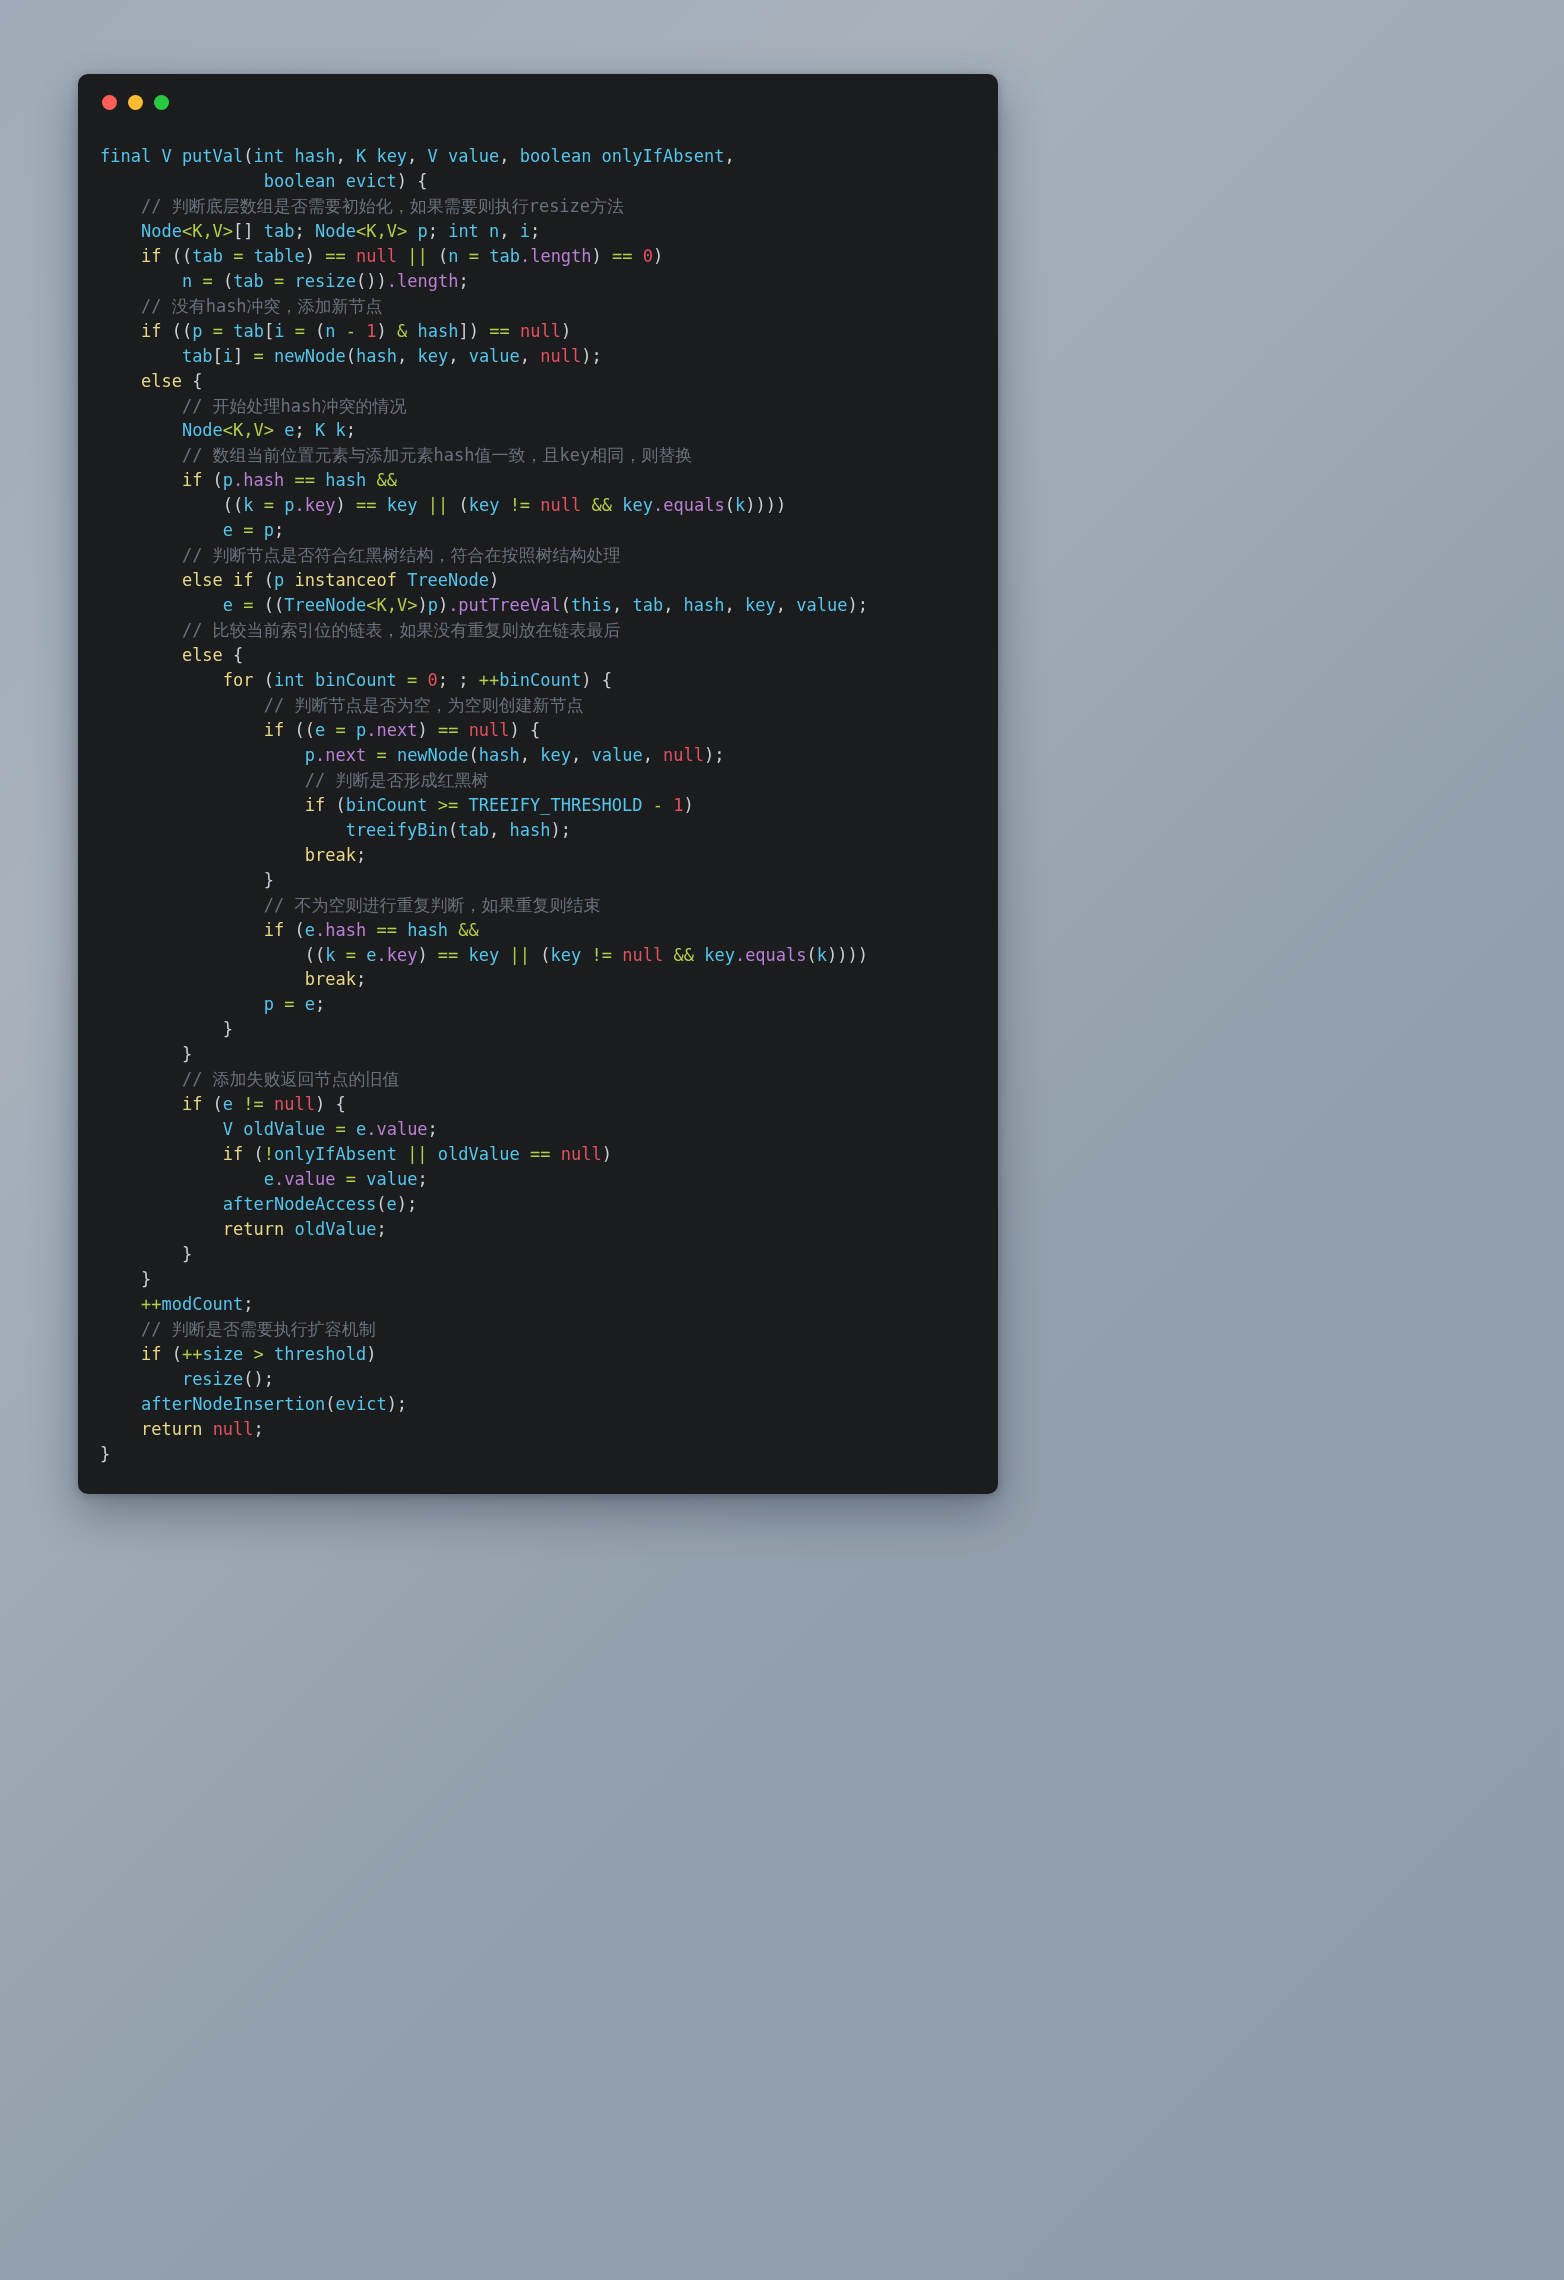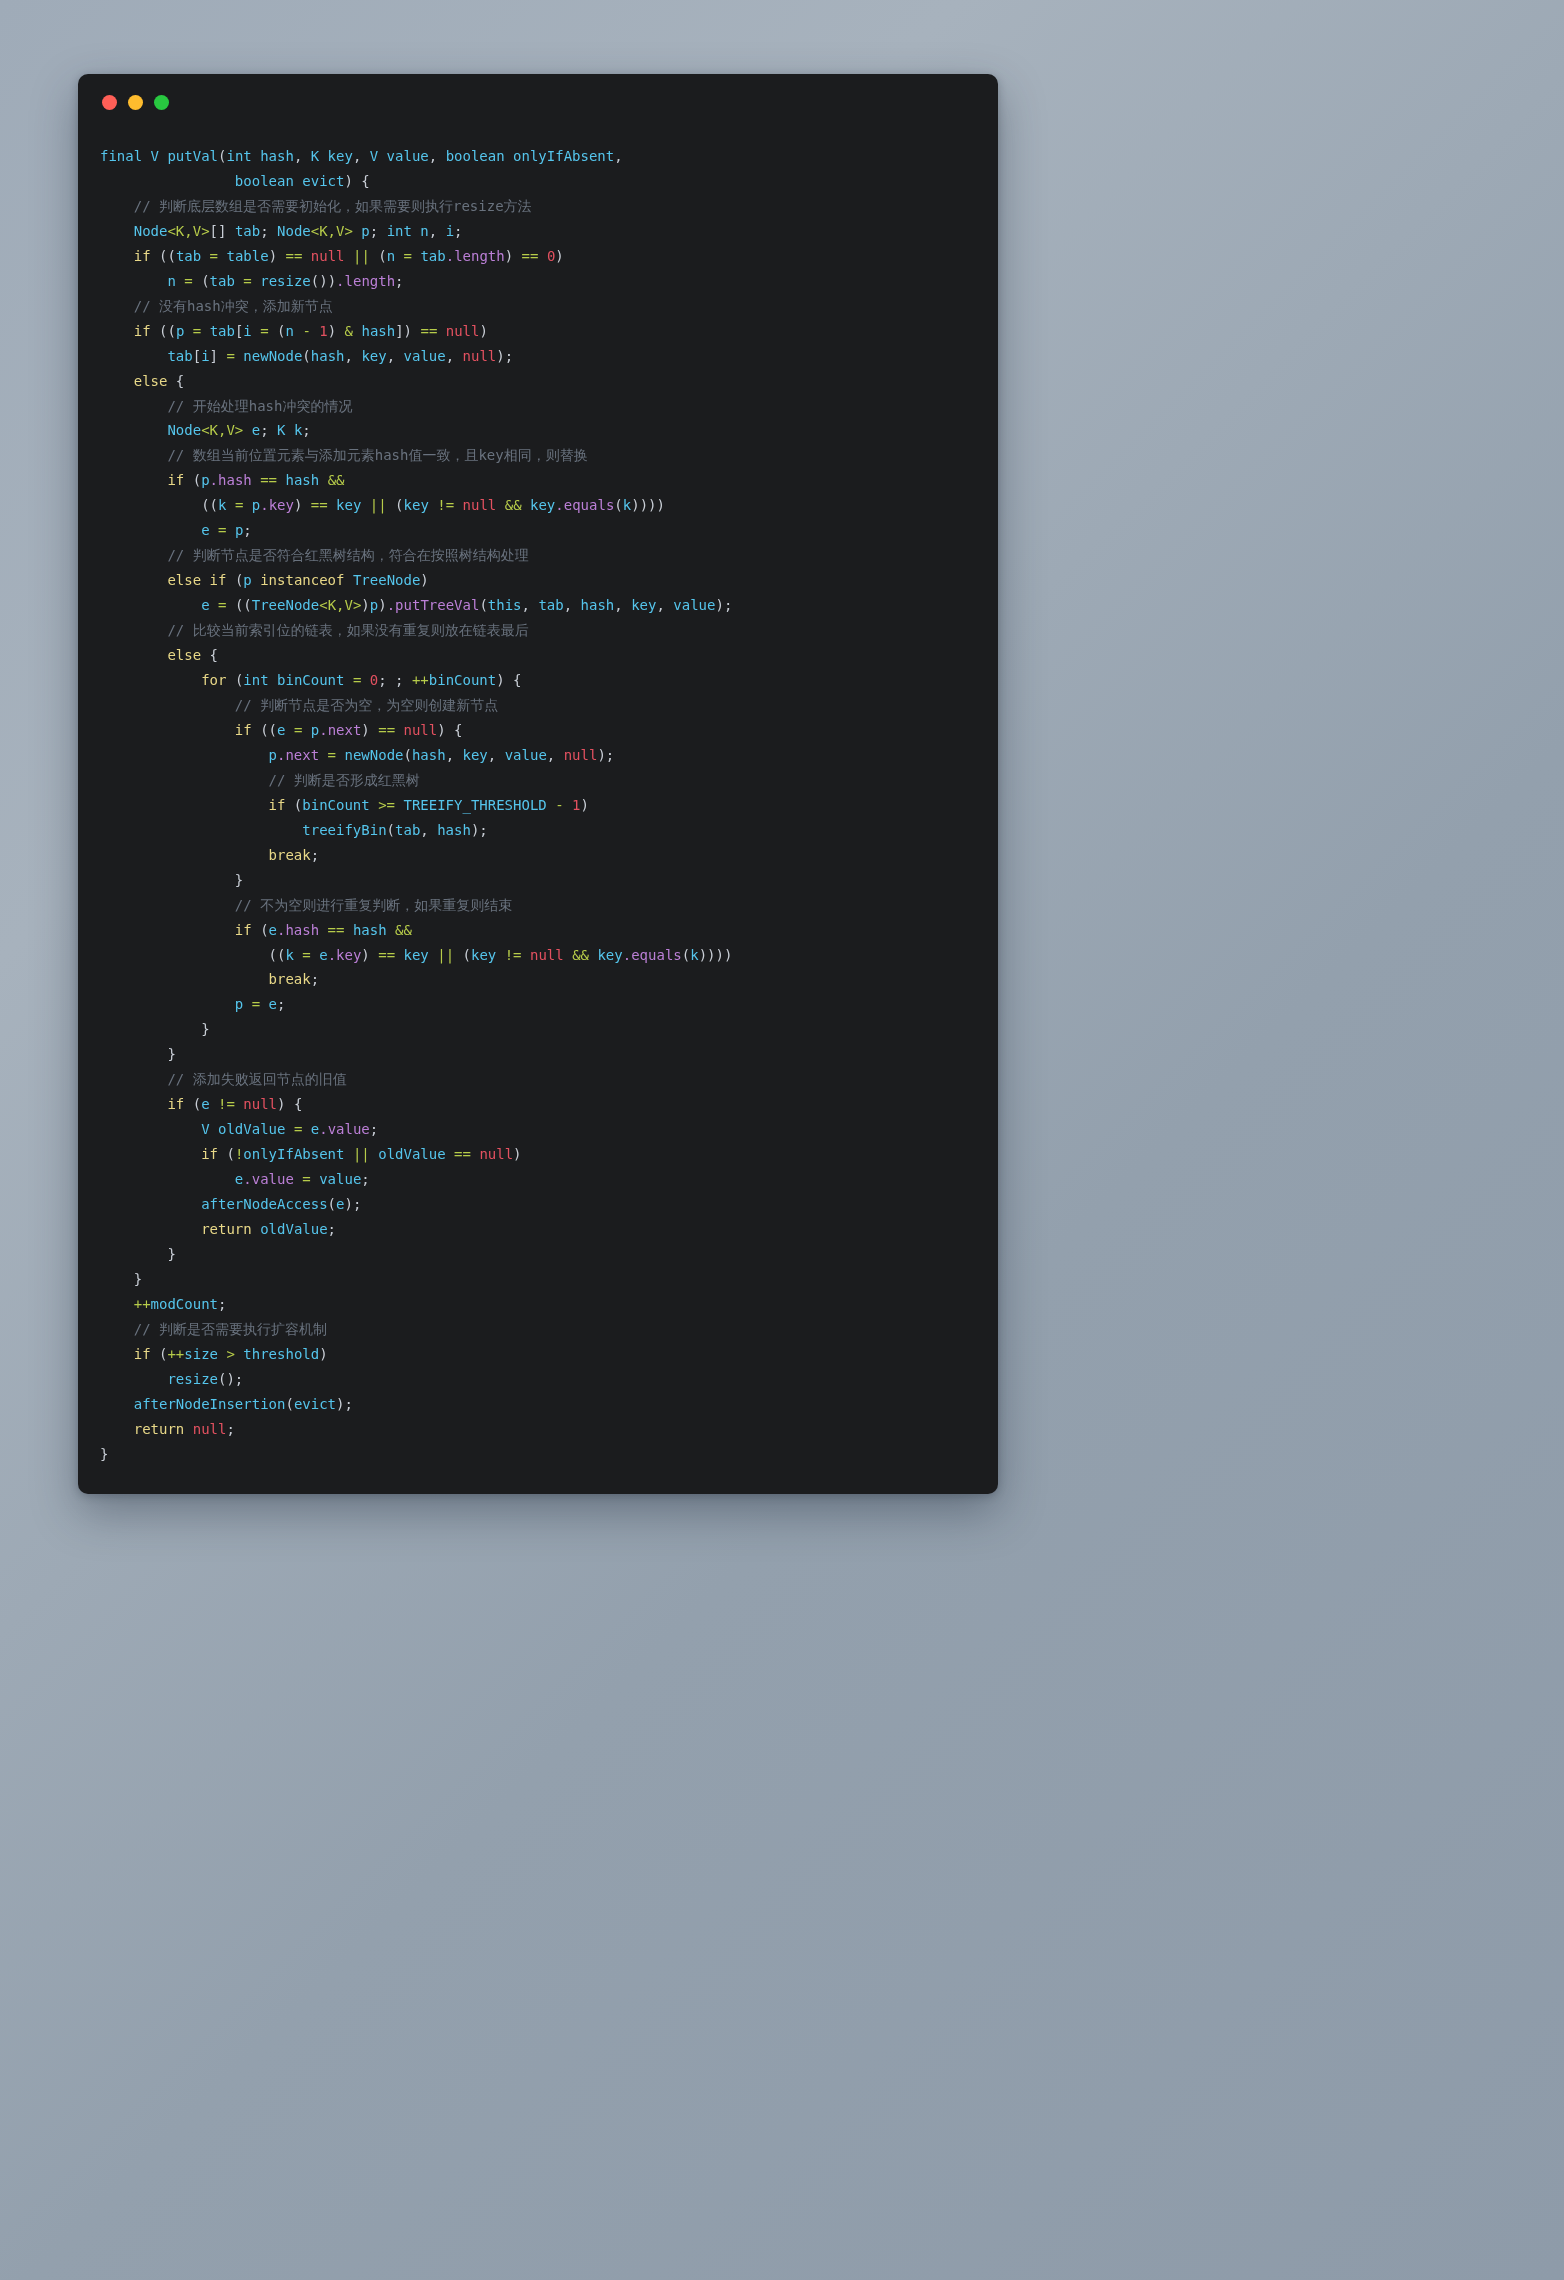--- a/index.html
+++ b/index.html
@@ -46,21 +46,21 @@
   .dot-min    { background: #febc2e; }
   .dot-max    { background: #28c840; }
 
   .code-area {
     padding: 14px 0 0 0;
   }
   pre.code {
     margin: 0;
     padding: 0 20px 0 22px;
     font-family: "DejaVu Sans Mono", monospace;
-    font-size: 14px;
+    font-size: 17px;
     line-height: 24.95px;
     color: #c9ced6;
     white-space: pre;
     letter-spacing: 0px;
     -webkit-font-smoothing: antialiased;
   }
   
   .id   { color: #55c5ec; }
   .kw   { color: #e8d888; }
   .op   { color: #b7cc4a; }

